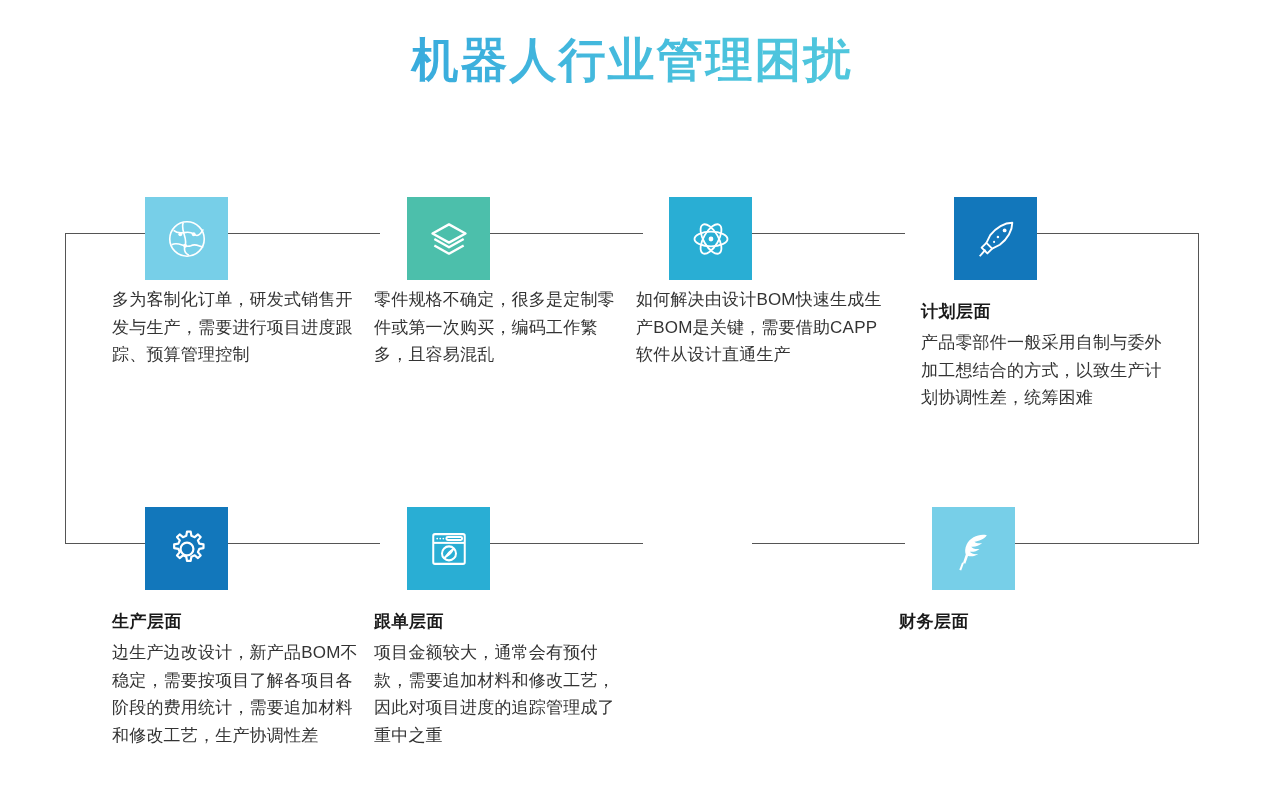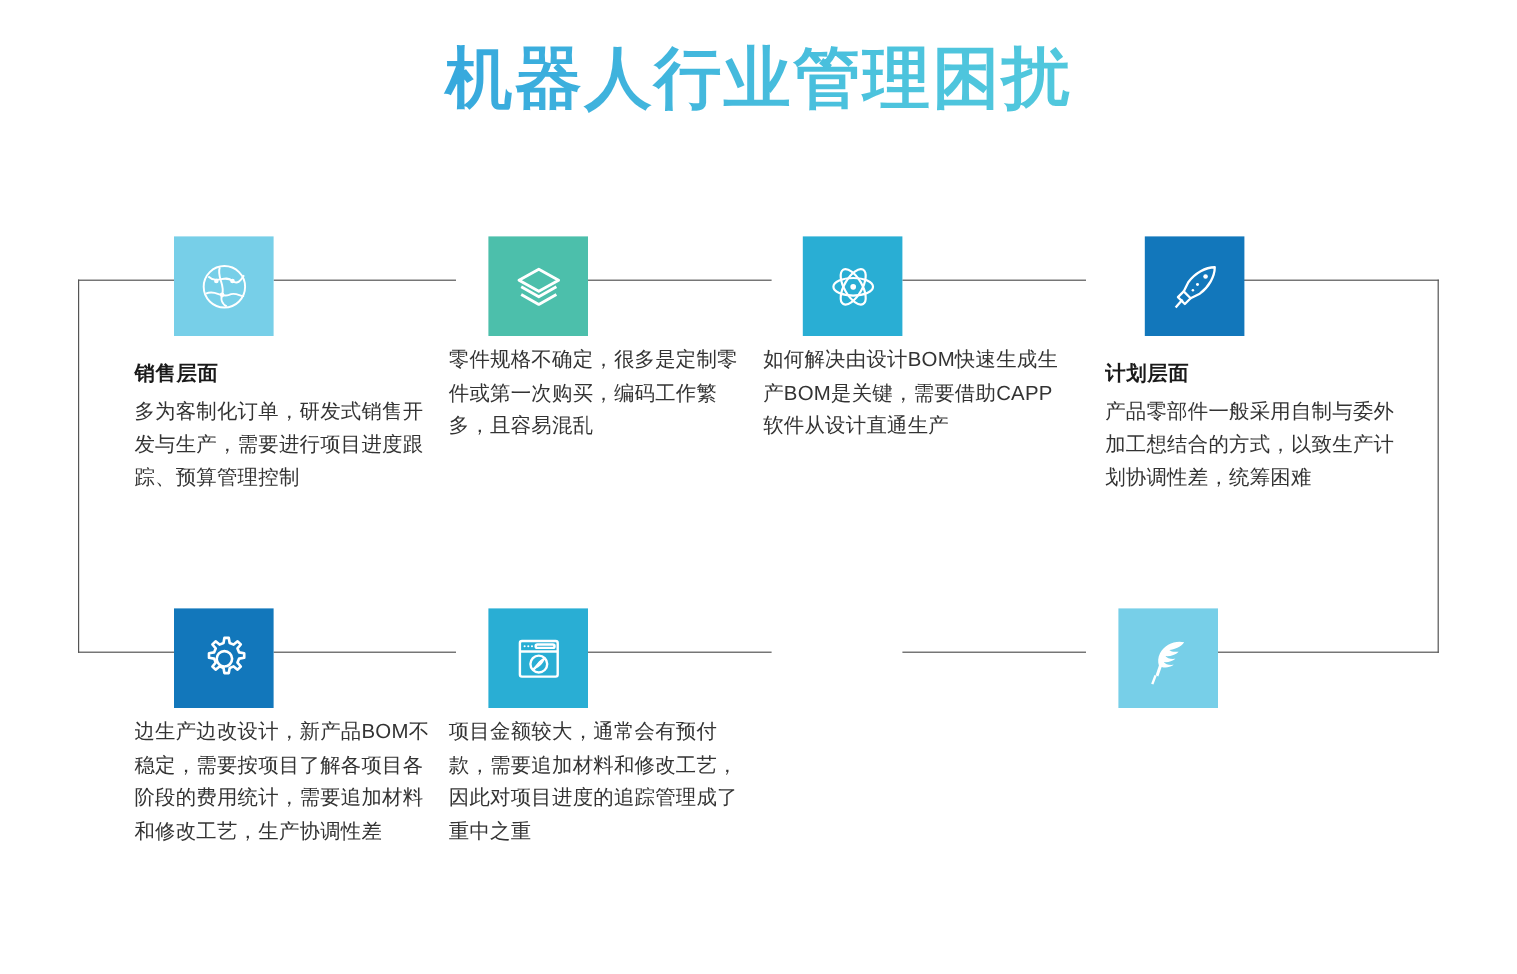--- a/index.html
+++ b/index.html
@@ -8,21 +8,21 @@
     background:#ffffff;
     font-family:"Liberation Sans","DejaVu Sans",sans-serif;
     overflow:hidden;
   }
   .page { position:relative; width:1264px; height:812px; }
 
   
   .title {
     position:absolute; top:34px; left:0; width:1264px;
     text-align:center;
-    font-size:56px; font-weight:bold; letter-spacing:2px;
+    font-size:47px; font-weight:bold; letter-spacing:2px;
     background-image:linear-gradient(100deg,#2a8fd4 0%,#35a7dd 28%,#4cc3dd 58%,#5ed3dd 100%);
     -webkit-background-clip:text; background-clip:text;
     color:transparent; -webkit-text-fill-color:transparent;
     line-height:1.1;
   }
 
   
   .conn { position:absolute; background:#555555; }
   .conn.h { height:1px; }
   .conn.v { width:1px; }
@@ -78,21 +78,20 @@
           <circle cx="24" cy="24" r="18"></circle>
           <path d="M10 15 C18 22, 24 13, 31 19 C36 23, 39 17, 41 14"></path>
           <path d="M8 30 C16 26, 21 34, 28 31 C34 28, 38 33, 41 32"></path>
           <path d="M20 7 C17 16, 25 22, 22 31 C20 37, 24 40, 26 41"></path>
           <circle cx="17" cy="19" r="2" fill="#ffffff" stroke="none"></circle>
           <circle cx="31" cy="19" r="2" fill="#ffffff" stroke="none"></circle>
           <circle cx="22" cy="31" r="2" fill="#ffffff" stroke="none"></circle>
         </svg>
       </span>
     </div>
-    <div class="card-heading">销售层面</div>
     <div class="card-body">多为客制化订单，研发式销售开发与生产，需要进行项目进度跟踪、预算管理控制</div>
   </div>
 
   <div class="card row-top" style="left:374px; top:197px;">
     <div class="icon-box" style="background:#4cbfab;">
       <span>
         <svg width="44" height="44" viewBox="0 0 48 48" fill="none" stroke="#ffffff" stroke-width="2.6" stroke-linejoin="round">
           <path d="M24 8 L42 18 L24 28 L6 18 Z"></path>
           <path d="M8 24 L24 33 L40 24"></path>
           <path d="M8 31 L24 40 L40 31"></path>
@@ -135,47 +134,50 @@
 
   <div class="card row-bot" style="left:112px; top:507px;">
     <div class="icon-box" style="background:#1277bb;">
       <span>
         <svg width="44" height="44" viewBox="0 0 48 48" fill="none" stroke="#ffffff" stroke-width="2.4" stroke-linejoin="round">
           <path d="M24 5 l4 0 0.8 4.6 3.6 1.5 3.6-3 2.9 2.9 -3 3.6 1.5 3.6 4.6 0.8 0 4 -4.6 0.8 -1.5 3.6 3 3.6 -2.9 2.9 -3.6-3 -3.6 1.5 -0.8 4.6 -4 0 -0.8-4.6 -3.6-1.5 -3.6 3 -2.9-2.9 3-3.6 -1.5-3.6 -4.6-0.8 0-4 4.6-0.8 1.5-3.6 -3-3.6 2.9-2.9 3.6 3 3.6-1.5 Z"></path>
           <circle cx="24" cy="24" r="7"></circle>
         </svg>
       </span>
     </div>
+    <div class="card-heading">生产层面</div>
     <div class="card-body">边生产边改设计，新产品BOM不稳定，需要按项目了解各项目各阶段的费用统计，需要追加材料和修改工艺，生产协调性差</div>
   </div>
 
   <div class="card row-bot" style="left:374px; top:507px;">
     <div class="icon-box" style="background:#29aed4;">
       <span>
         <svg width="42" height="42" viewBox="0 0 48 48" fill="none" stroke="#ffffff" stroke-width="2.3" stroke-linejoin="round">
           <rect x="6" y="7" width="36" height="34" rx="2"></rect>
           <path d="M6 17 L42 17"></path>
           <circle cx="10.5" cy="12" r="1" fill="#ffffff" stroke="none"></circle>
           <circle cx="14" cy="12" r="1" fill="#ffffff" stroke="none"></circle>
           <circle cx="17.5" cy="12" r="1" fill="#ffffff" stroke="none"></circle>
           <rect x="21" y="10.4" width="18" height="3.2" rx="1.6"></rect>
           <circle cx="24" cy="29" r="8"></circle>
           <path d="M19 34 C22 28, 26 24, 29.5 23.5 C29 27, 26 32, 19 34 Z" fill="#ffffff" stroke="none"></path>
           <path d="M18.5 34.5 L30 23"></path>
         </svg>
       </span>
     </div>
+    <div class="card-heading">跟单层面</div>
     <div class="card-body">项目金额较大，通常会有预付款，需要追加材料和修改工艺，因此对项目进度的追踪管理成了重中之重</div>
   </div>
 
 
   <div class="card row-bot" style="left:899px; top:507px;">
     <div class="icon-box" style="background:#77cfe8;">
       <span>
         <svg width="44" height="44" viewBox="0 0 48 48" fill="#ffffff" stroke="none">
           <path d="M38 9 C30 7, 20 11, 16 19 C14 23, 14 27, 15 30 L12 39 L14.5 40 L17.5 31.5 C21 32.5, 25 32, 28.5 29.5 C24 30, 21 29, 19.5 27 C23 27.5, 27 26.5, 30 24 C25.5 24.5, 22.5 23.5, 21 21.5 C25 22, 30 20.5, 33 17.5 C29 18, 26 17.5, 24.5 16 C29 15.5, 35 13.5, 38 9 Z"></path>
           <path d="M12 39 L9 47" stroke="#ffffff" stroke-width="2.2"></path>
         </svg>
       </span>
     </div>
+    <div class="card-heading">财务层面</div>
   </div>
 
 </div>
 
 </body></html>

